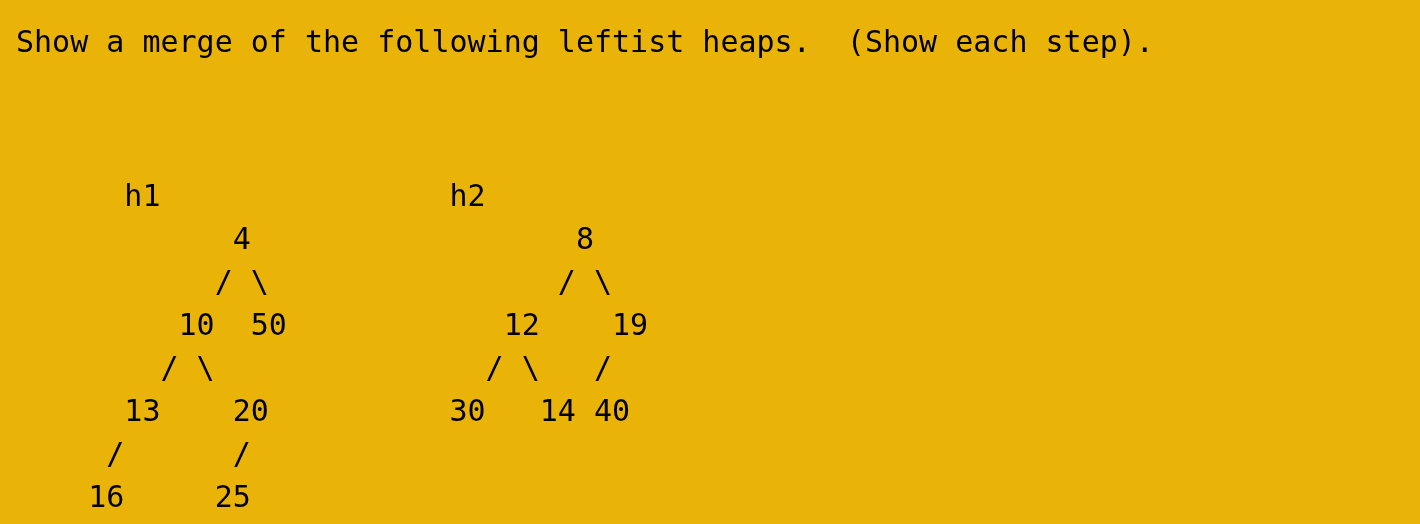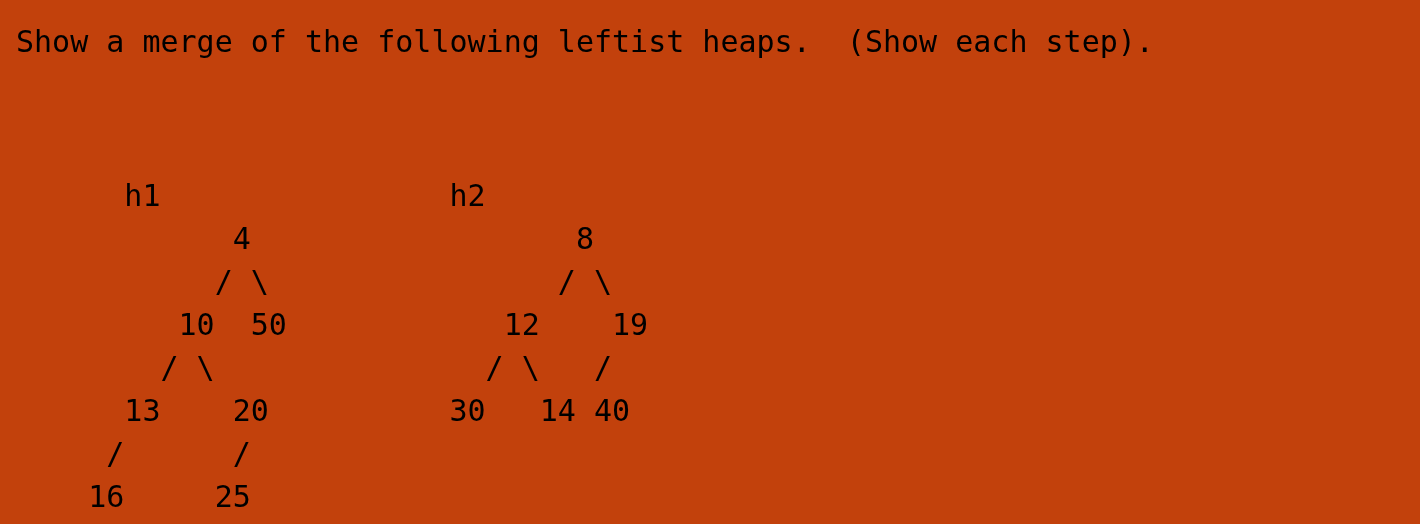--- a/index.html
+++ b/index.html
@@ -12,21 +12,21 @@
     width: 1420px;
     height: 524px;
     overflow: hidden;
     font-family: "DejaVu Sans Mono", "Liberation Mono", monospace;
     color: #000000;
   }
   #page {
     position: relative;
     width: 1420px;
     height: 524px;
-    background: #c2410c;
+    background: #eab308;
   }
   
   .ascii-canvas {
     position: absolute;
     left: 0;
     top: 0;
     width: 1420px;
     height: 524px;
     white-space: pre;
     font-family: "DejaVu Sans Mono", "Liberation Mono", monospace;

